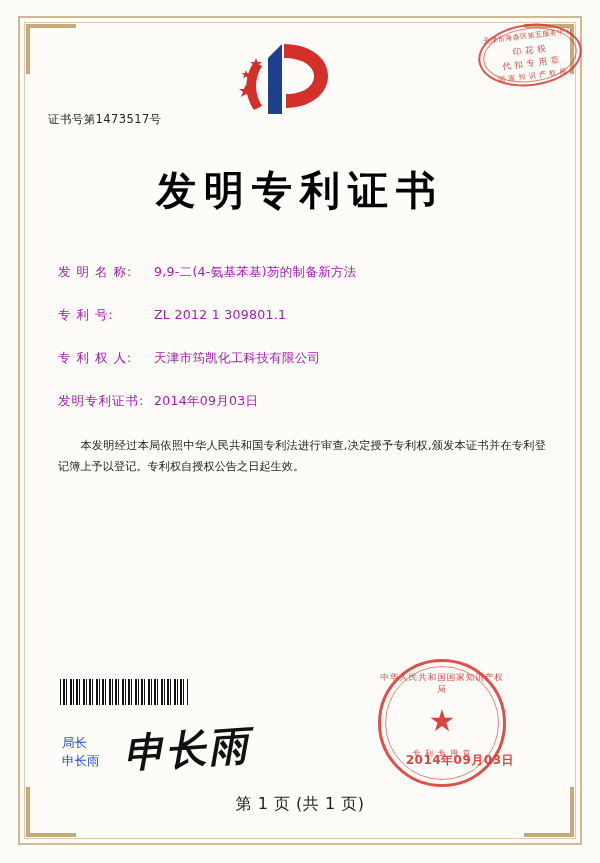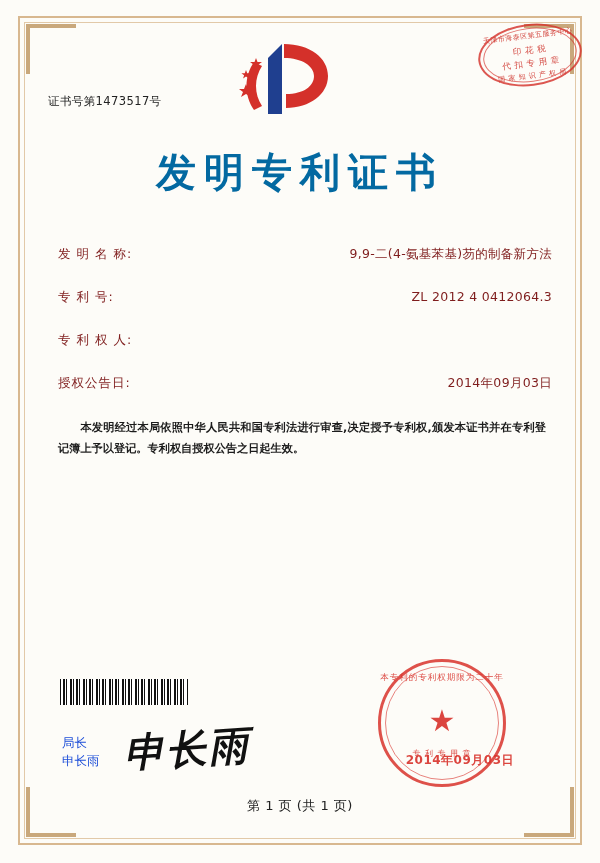--- a/index.html
+++ b/index.html
@@ -60,21 +60,21 @@
     left: 48px;
     top: 48px;
     right: 48px;
     bottom: 40px;
   }
 
   .cert-number {
     font-size: 11.5px;
     color: #222;
     letter-spacing: 0.4px;
-    margin-top: 46px;
+    margin-top: 64px;
   }
 
   
   .logo {
     position: absolute;
     left: 232px;
     top: 36px;
     width: 108px;
     height: 86px;
   }
@@ -115,55 +115,53 @@
   .top-seal .t1 { top: 7px; }
   .top-seal .t2 { top: 21px; font-size: 8.5px; }
   .top-seal .t3 { top: 34px; font-size: 8.5px; }
   .top-seal .t4 { top: 47px; }
 
   .title {
     text-align: center;
     font-size: 40px;
     font-weight: bold;
     letter-spacing: 8px;
-    color: #0369a1;
+    color: #000000;
     margin-top: 36px;
     font-family: "DejaVu Sans", "Liberation Sans", sans-serif;
   }
 
   .fields {
     margin-top: 46px;
     padding-left: 10px;
   }
   .field-row {
     display: flex;
     align-items: baseline;
     font-size: 12.5px;
     margin-bottom: 26px;
-    color: #7f1d1d;
+    color: #a21caf;
   }
   .field-label {
     width: 96px;
     flex: 0 0 96px;
     letter-spacing: 1px;
   }
   .field-value {
     flex: 1;
     letter-spacing: .3px;
-    text-align: right;
   }
 
   .body-text {
     padding-left: 10px;
     padding-right: 6px;
     font-size: 11.2px;
     line-height: 1.85;
     color: #1c1c1c;
     text-align: justify;
-    font-weight: bold;
   }
   .body-text p {
     margin: 0 0 4px 0;
     text-indent: 2em;
   }
 
   
   .barcode {
     position: absolute;
     left: 12px;
@@ -252,21 +250,21 @@
     letter-spacing: .5px;
     font-weight: bold;
     opacity: .9;
   }
 
   .page-footer {
     position: absolute;
     left: 0; right: 0;
     bottom: 8px;
     text-align: center;
-    font-size: 13px;
+    font-size: 16px;
     color: #222;
     letter-spacing: .5px;
   }
 </style>
 </head>
 <body>
 
 <div class="certificate">
 
   <div class="frame-outer"></div>
@@ -304,47 +302,48 @@
 
     <div class="title">发明专利证书</div>
 
     <div class="fields">
       <div class="field-row">
         <div class="field-label">发 明 名 称:</div>
         <div class="field-value">9,9-二(4-氨基苯基)芴的制备新方法</div>
       </div>
       <div class="field-row">
         <div class="field-label">专 利 号:</div>
-        <div class="field-value">ZL 2012 4 0412064.3</div>
+        <div class="field-value">ZL 2012 1 309801.1</div>
       </div>
       <div class="field-row">
         <div class="field-label">专 利 权 人:</div>
+        <div class="field-value">天津市筠凯化工科技有限公司</div>
       </div>
       <div class="field-row">
-        <div class="field-label">授权公告日:</div>
+        <div class="field-label">发明专利证书:</div>
         <div class="field-value">2014年09月03日</div>
       </div>
     </div>
 
     <div class="body-text">
       <p>本发明经过本局依照中华人民共和国专利法进行审查,决定授予专利权,颁发本证书并在专利登记簿上予以登记。专利权自授权公告之日起生效。</p>
     </div>
 
     <div class="barcode"></div>
 
     <div class="signature-block">
       <div>局长</div>
       <div>申长雨</div>
     </div>
     <div class="sig-script">申长雨</div>
 
     <div class="big-seal">
       <div class="outer"></div>
       <div class="inner"></div>
-      <div class="seal-arc top">本专利的专利权期限为二十年</div>
+      <div class="seal-arc top">中华人民共和国国家知识产权局</div>
       <div class="star">★</div>
       <div class="seal-arc bottom">专 利 专 用 章</div>
     </div>
     <div class="seal-date">2014年09月03日</div>
 
     <div class="page-footer">第 1 页 (共 1 页)</div>
   </div>
 </div>
 
 </body></html>

